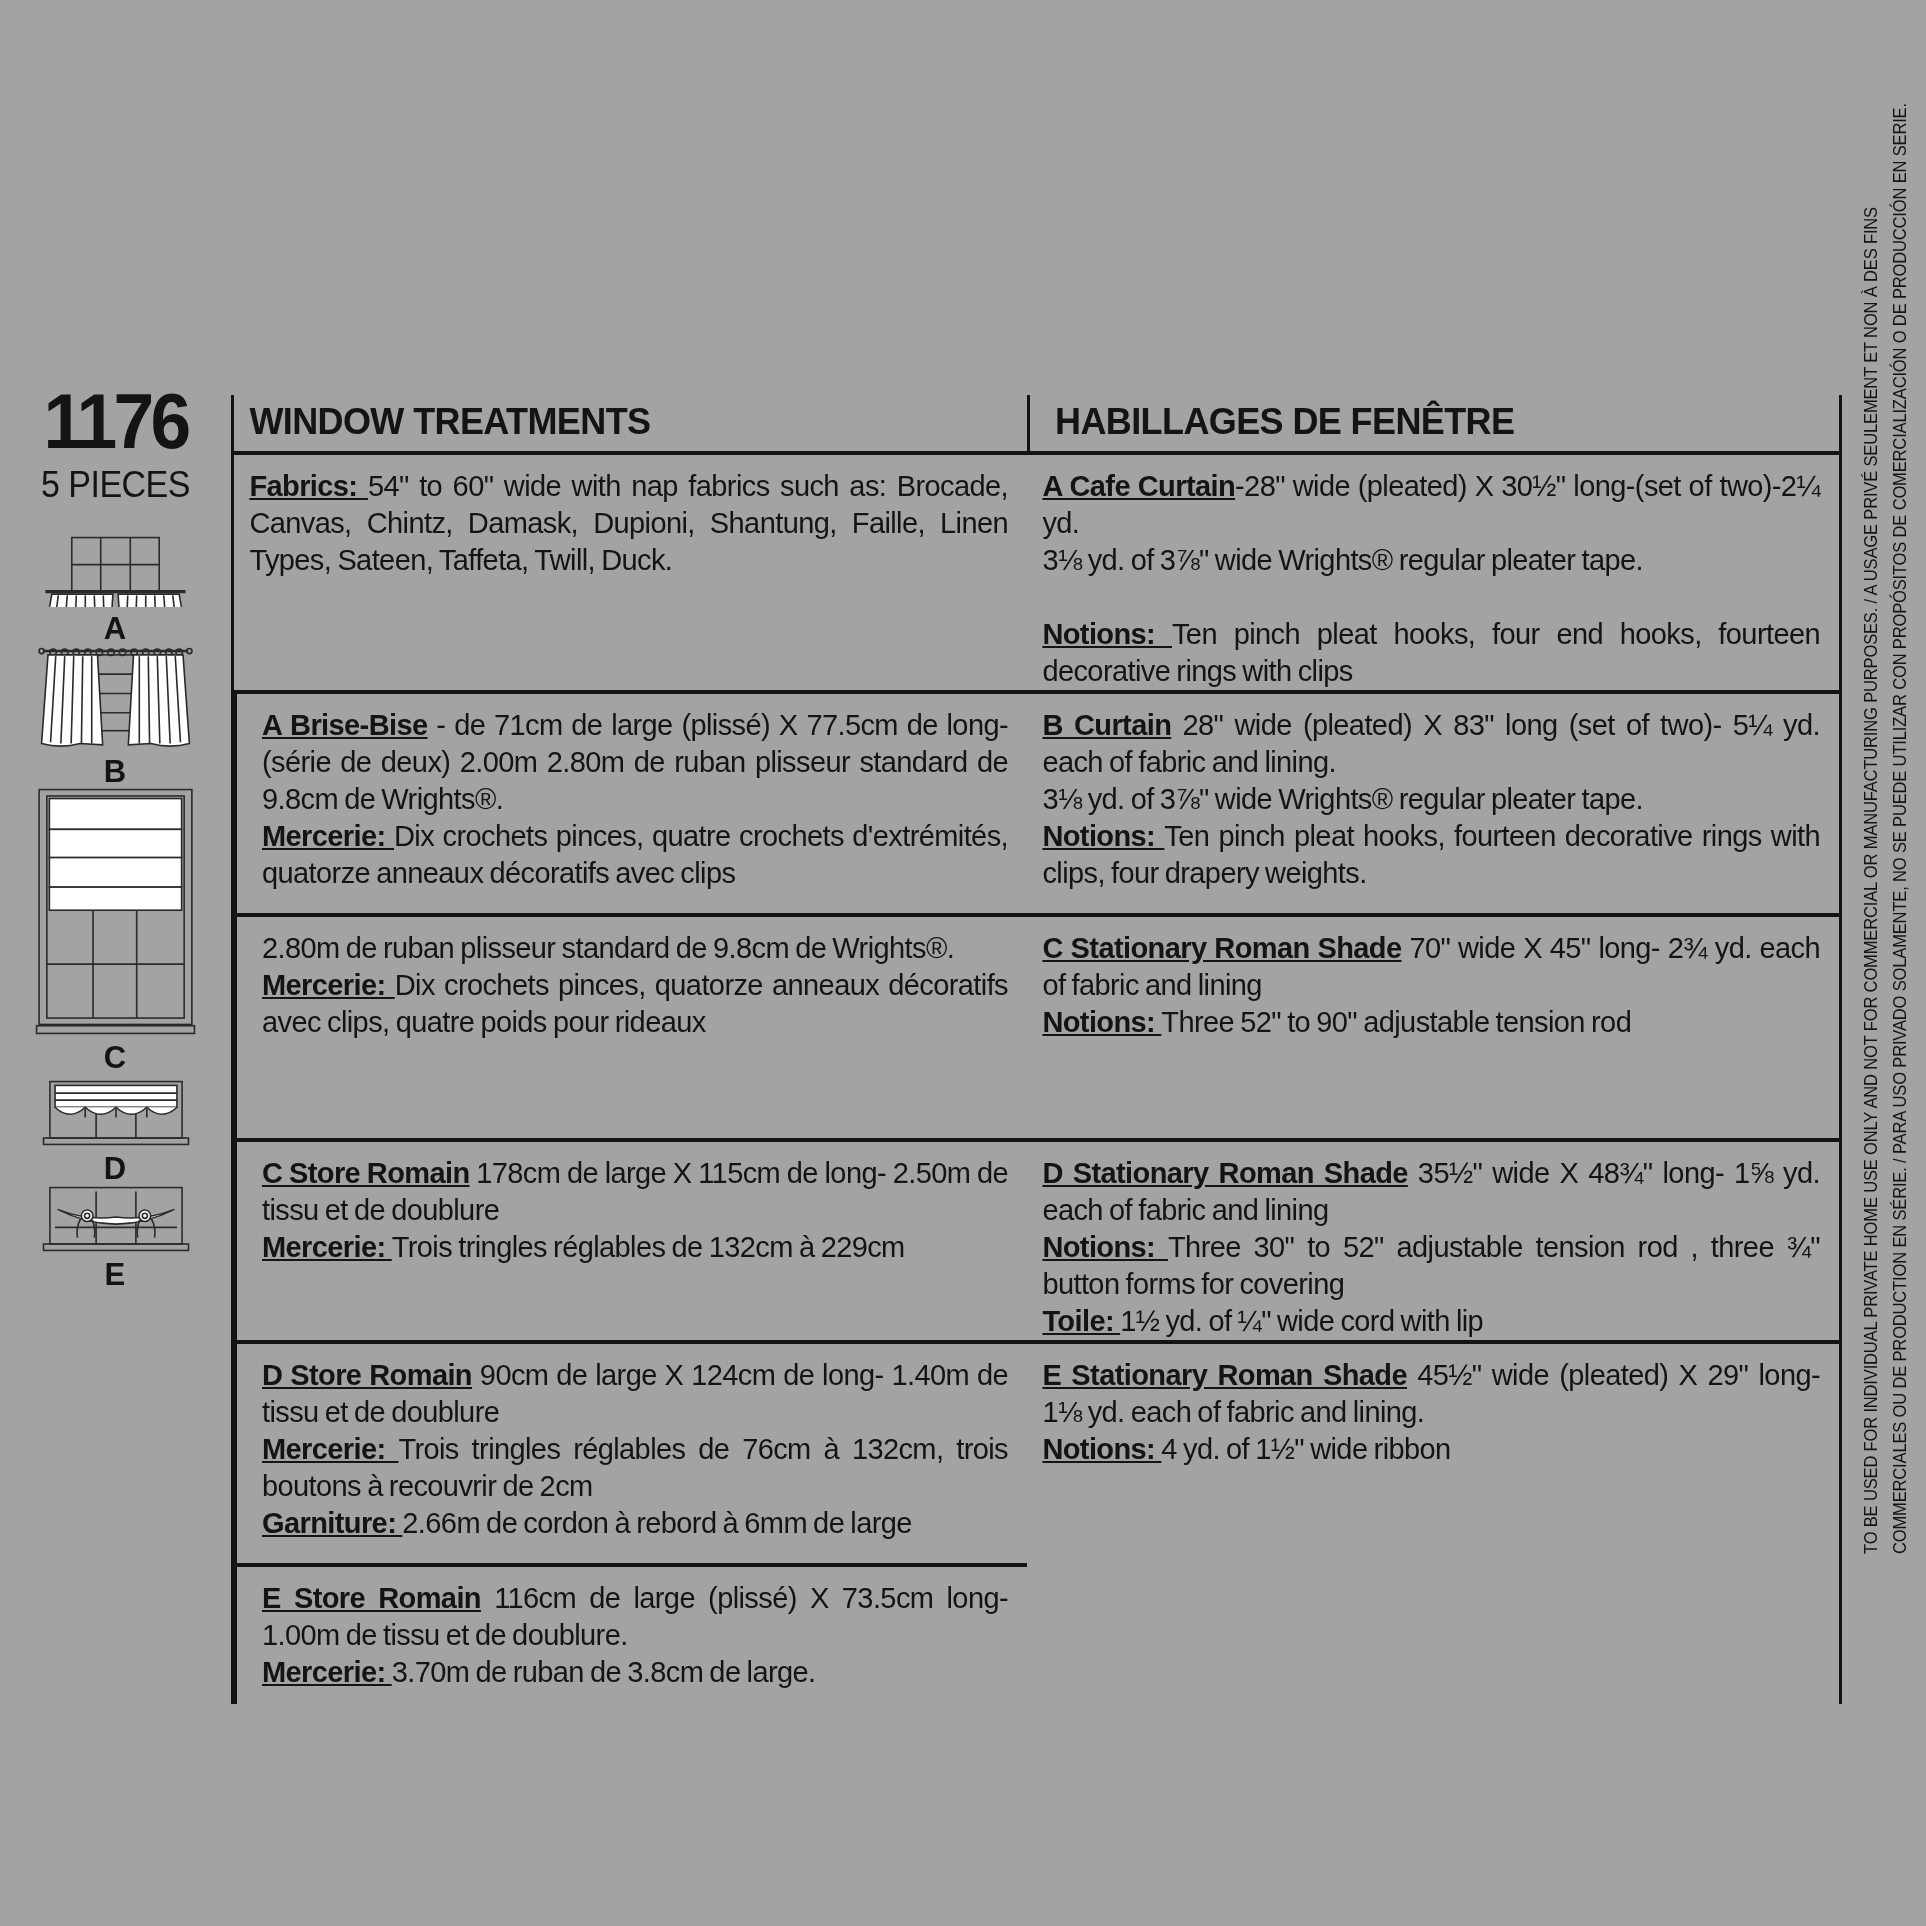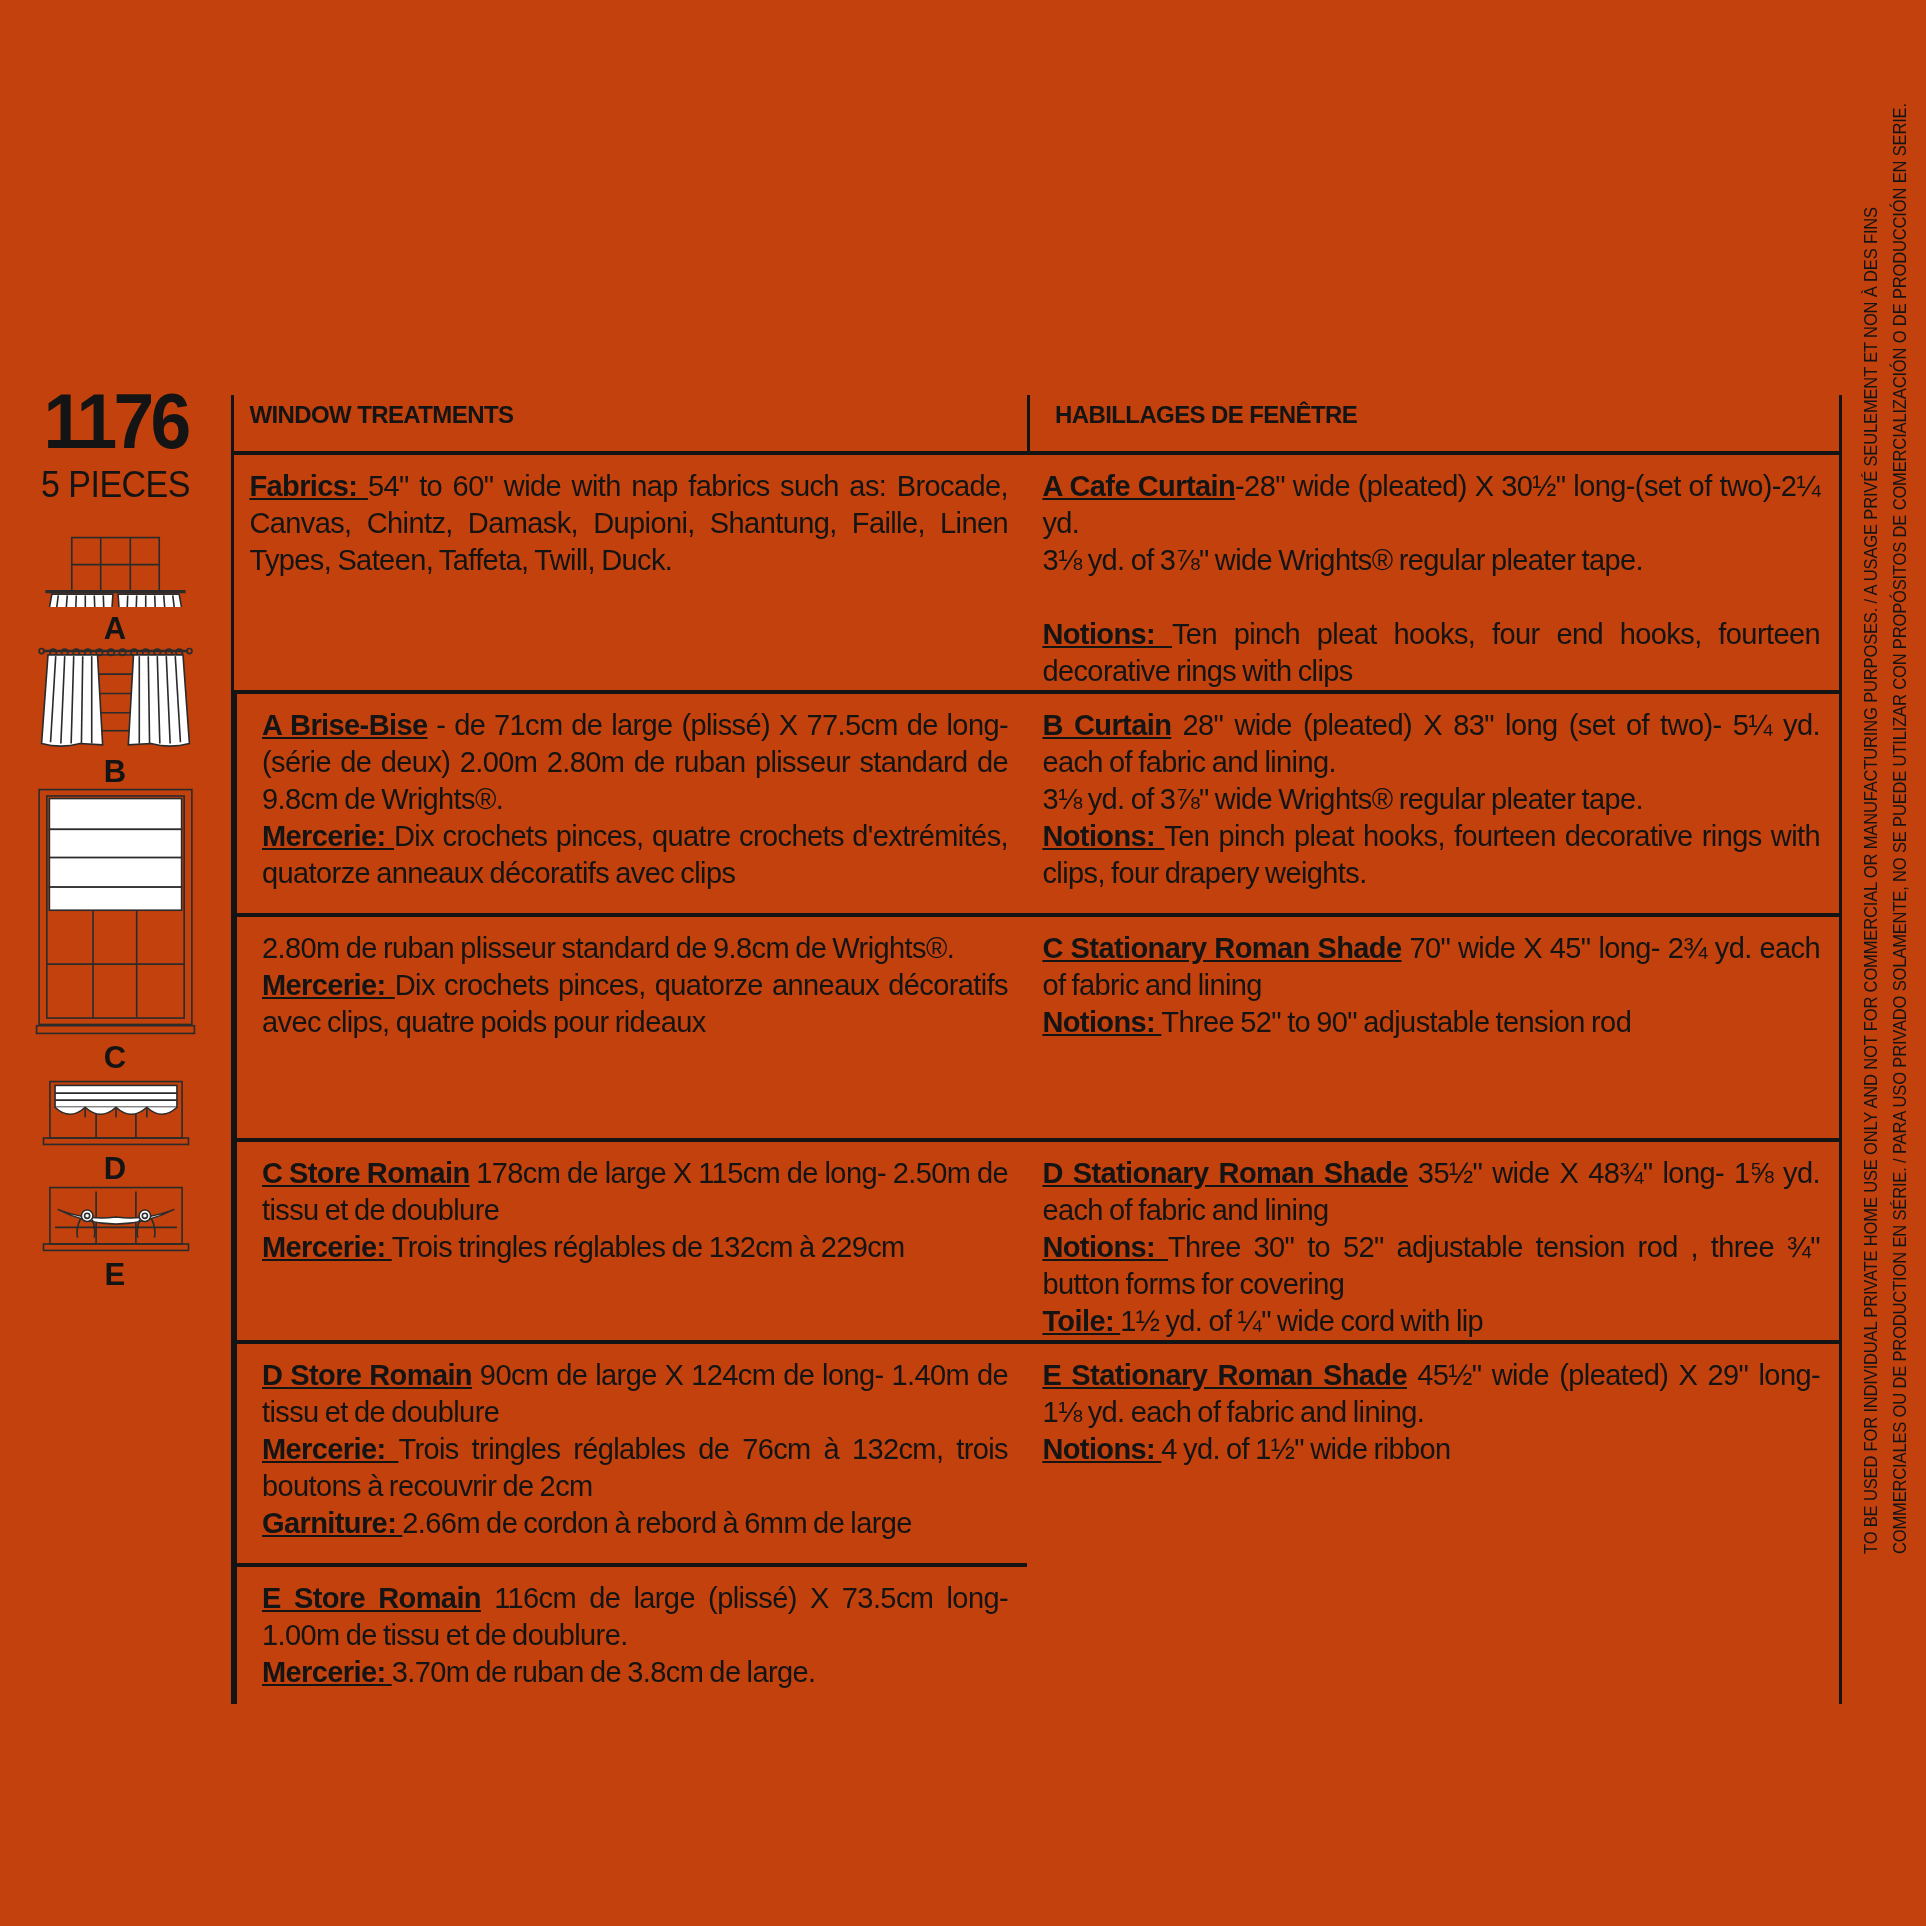--- a/index.html
+++ b/index.html
@@ -1,16 +1,16 @@
 <!DOCTYPE html>
 <html style="font-size:10.3px"><head>
 <meta charset="utf-8">
 <style>
   html,body{margin:0;padding:0;background:#fff;}
-  .page{position:relative;width:1926px;height:1926px;background:#c2410c;color:#141414;
+  .page{position:relative;width:1926px;height:1926px;background:#a3a3a3;color:#141414;
         font-family:"Liberation Sans","DejaVu Sans",sans-serif;font-stretch:condensed;}
 
   
   .margin-col{position:absolute;left:0;top:0;width:231px;height:1554px;}
   .pattern-number{position:absolute;left:0;top:383px;width:231px;text-align:center;
         font-size:77px;font-weight:700;letter-spacing:-3.9px;line-height:1;
         transform:scaleX(.95);transform-origin:center top;}
   .pieces{position:absolute;left:0;top:464px;width:231px;text-align:center;
         font-size:37px;letter-spacing:-0.6px;transform:scaleX(.92);transform-origin:center top;}
   figure.view{position:absolute;margin:0;left:35px;width:161px;text-align:center;}
@@ -20,21 +20,21 @@
 
   
   .grid{position:absolute;left:231px;top:395px;width:1605px;
         display:grid;grid-template-columns:793px 812px;
         grid-template-rows:minmax(56px,auto) minmax(146px,auto) minmax(223px,auto)
                            minmax(225px,auto) minmax(144px,auto) minmax(223px,auto) minmax(141px,auto);
         border-left:3.2px solid #141414;border-right:3.2px solid #141414;}
   .cell{padding:13px 19px 0 15.4px;overflow:visible;}
   .cell.fr{border-left:3.2px solid #141414;padding-left:25px;}
   .cell:not(.head){border-top:4.5px solid #141414;}
-  h1.cell{margin:0;font-size:24px;font-weight:700;letter-spacing:-0.6px;padding-top:6.4px;}
+  h1.cell{margin:0;font-size:36px;font-weight:700;letter-spacing:-0.6px;padding-top:6.4px;}
   .cell p{margin:0;font-size:29px;line-height:37px;letter-spacing:-0.6px;word-spacing:-1.3px;
         text-align:justify;}
   .cell p.gap{margin-top:37px;}
   .cell p b{font-weight:700;text-decoration:underline;}
 
   
   .legal{position:absolute;left:1857px;top:1554px;width:1159px;height:64px;
         transform:rotate(-90deg);transform-origin:0 0;white-space:nowrap;}
   .legal p{margin:0;font-size:18px;line-height:29px;letter-spacing:-0.2px;}
   .legal p span{display:inline-block;transform:scaleX(.92);transform-origin:left center;}

